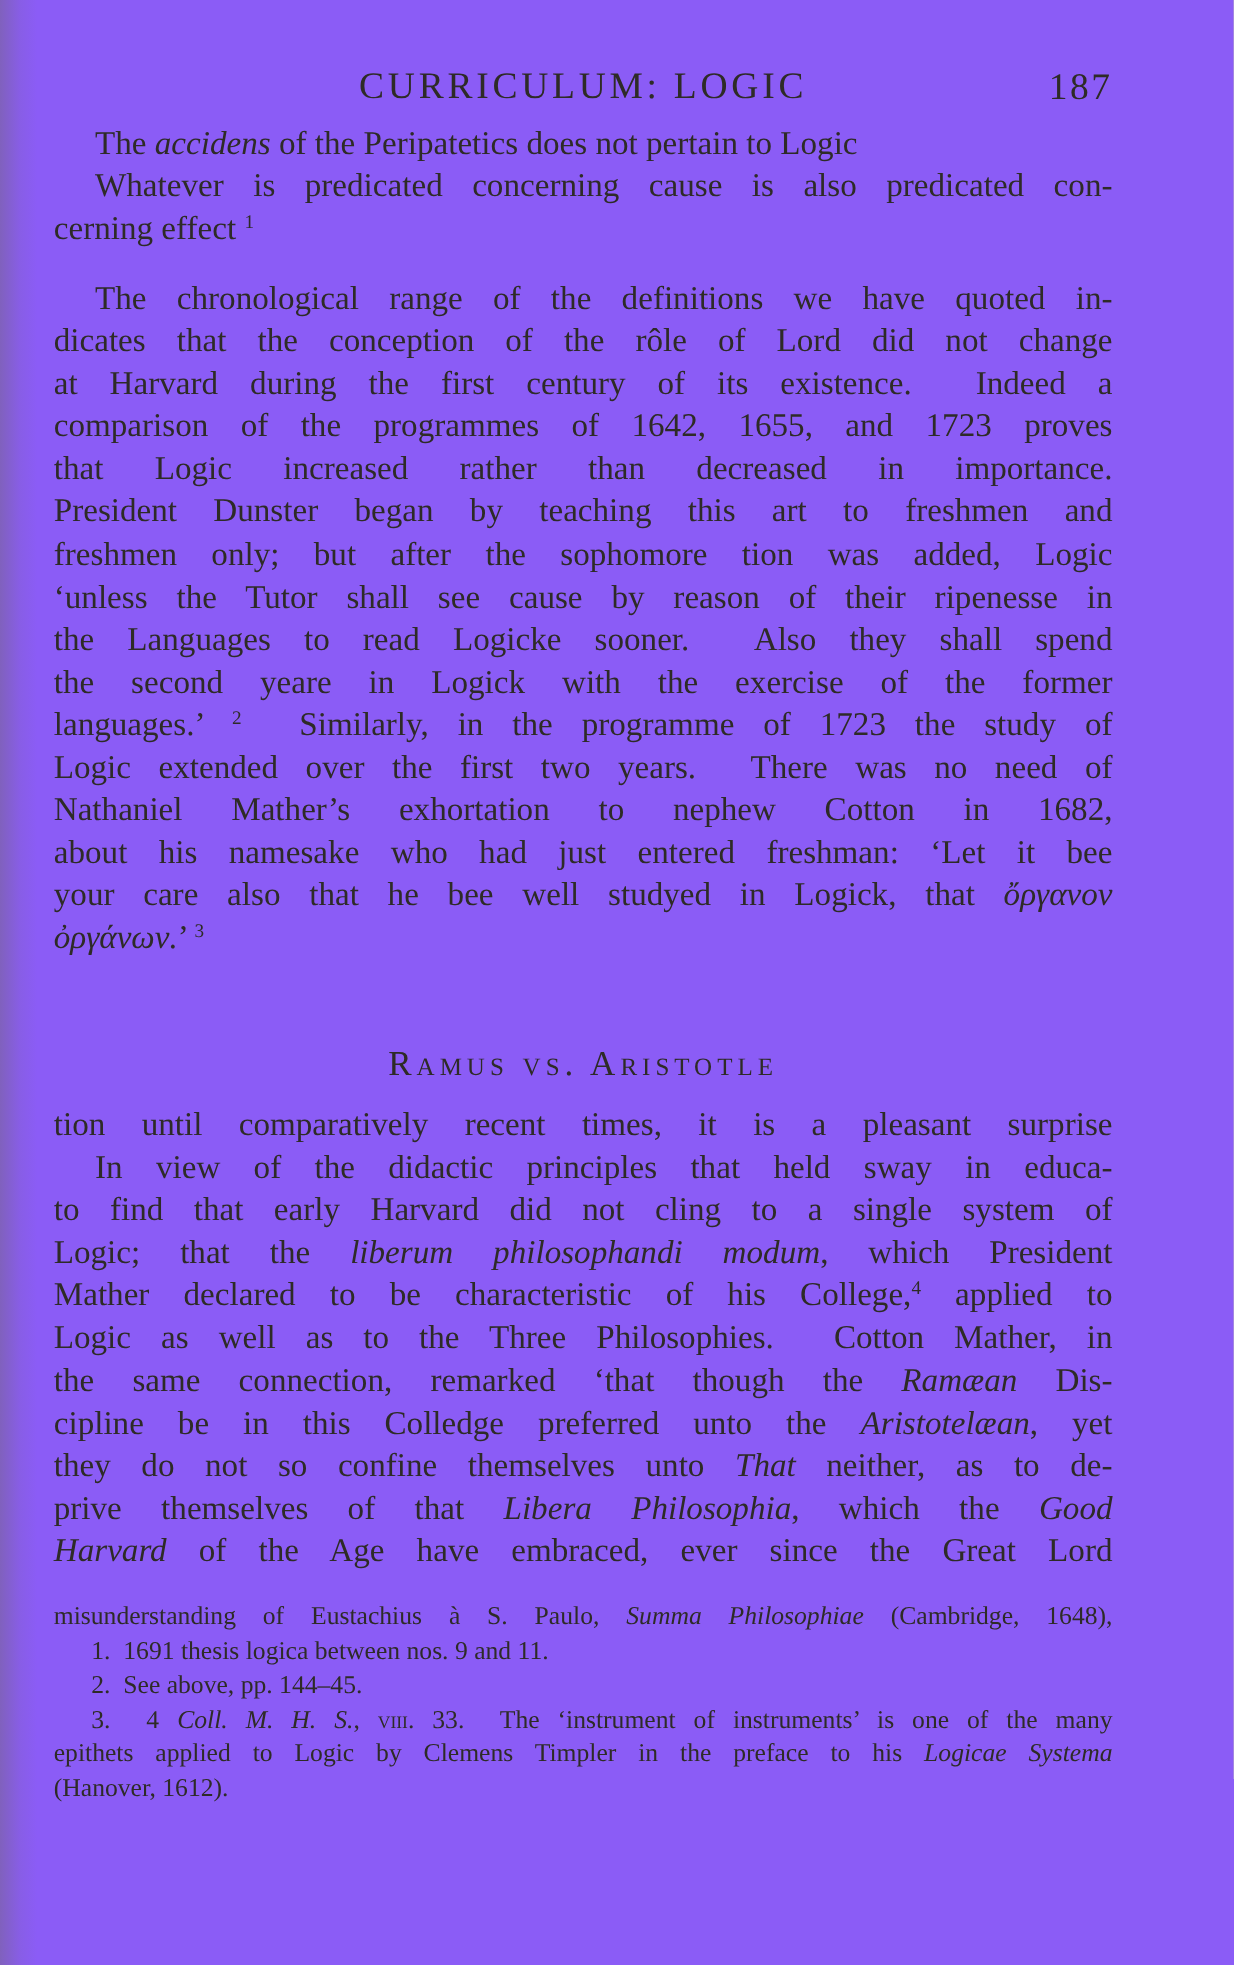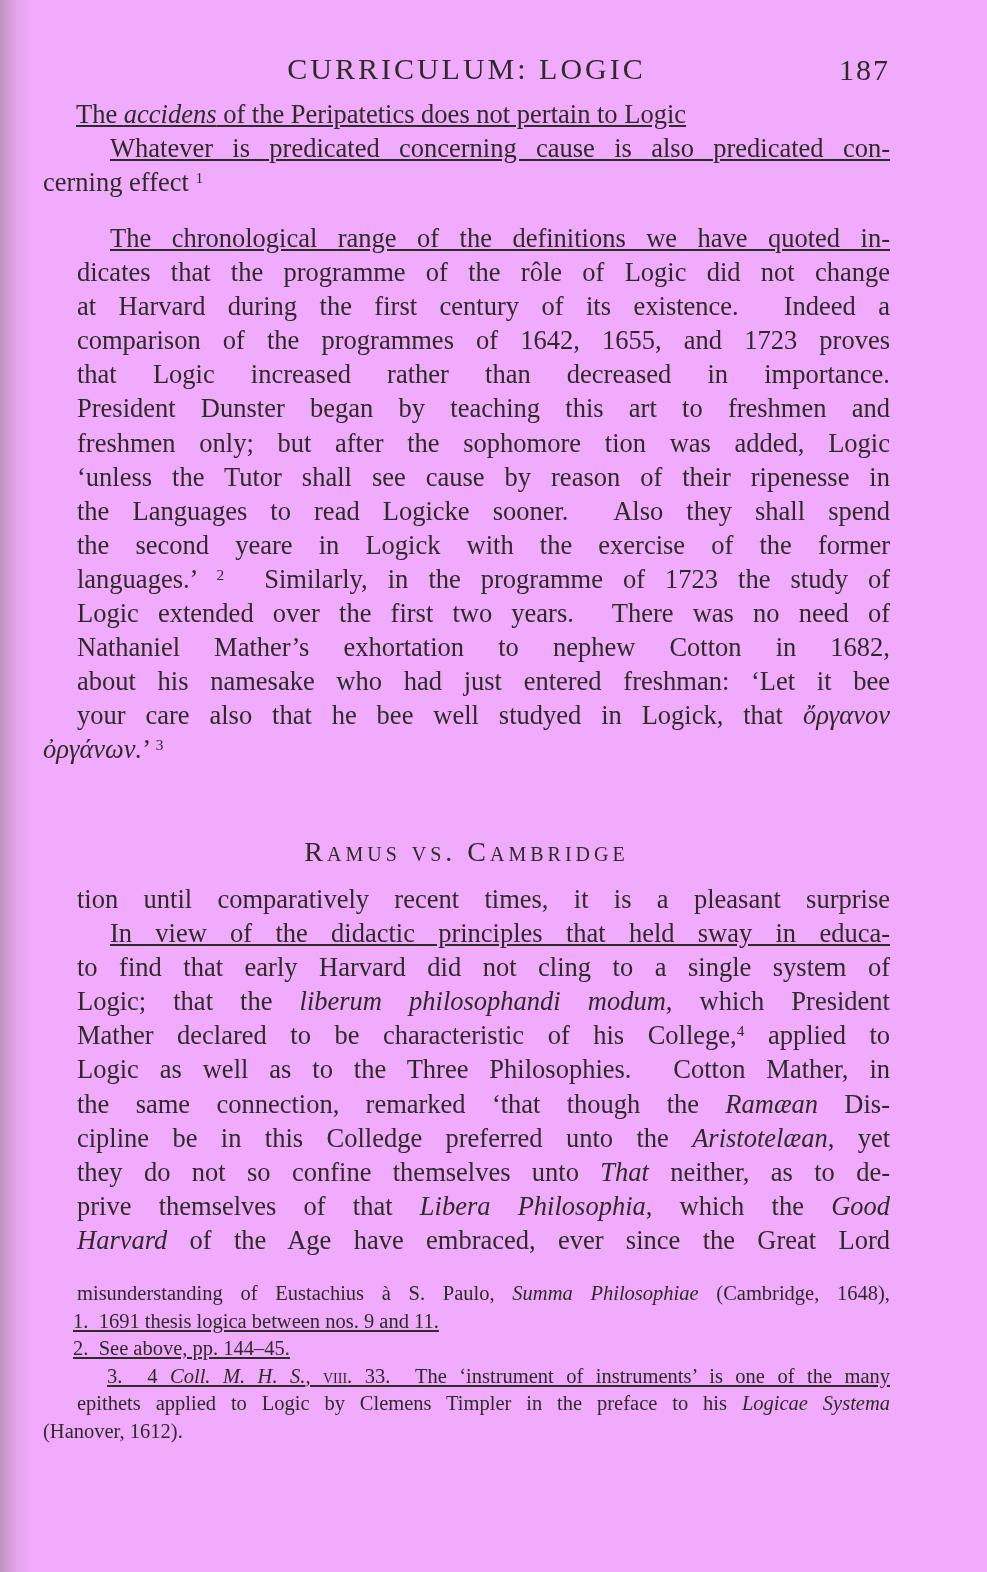--- a/index.html
+++ b/index.html
@@ -1,18 +1,18 @@
 <!DOCTYPE html>
 <html><head>
 <meta charset="utf-8">
 <style>
   html,body { margin:0; padding:0; background:#c8c5bf; }
   .page {
     position:relative; width:987px; height:1572px; overflow:hidden;
-    background:#f0abfc;
+    background:#8b5cf6;
     color:#2e2b27;
     font-family:"Liberation Serif","DejaVu Serif",serif;
   }
   .scan-edge {
     position:absolute; left:0; top:0; width:30px; height:100%;
     background:linear-gradient(90deg, rgba(110,105,96,0.38), rgba(110,105,96,0.10) 55%, rgba(110,105,96,0) 100%);
     pointer-events:none;
   }
   .header { position:absolute; top:52px; left:43px; width:847px; height:42px;
             font-size:30px; letter-spacing:3px; }
@@ -26,22 +26,22 @@
 
   .section-heading {
     position:absolute; top:836px; left:43px; width:847px; margin:0;
     text-align:center; font-size:28px; font-weight:500;
     font-variant:small-caps; letter-spacing:4px;
   }
   .footnotes { position:absolute; top:1280px; left:43px; width:847px;
                font-size:20.5px; line-height:27.6px; }
 
   .line { text-align:justify; }
-  .line.j { text-align-last:justify; text-justify:inter-word;margin-left:34px; }
-  .line.ind { text-indent:33px;text-decoration:underline; }
+  .line.j { text-align-last:justify; text-justify:inter-word; }
+  .line.ind { text-indent:33px; }
   .footnotes .line.ind { text-indent:30px; }
 
   i { font-style:italic; }
   .sc { font-variant:small-caps; }
   sup { font-size:0.58em; vertical-align:0.55em; line-height:0; }
 </style>
 </head>
 <body>
 
 <div class="page">
@@ -53,38 +53,38 @@
   </div>
 
   <div class="epigraph body-text">
       <div class="line ind">The <i>accidens</i> of the Peripatetics does not pertain to Logic</div>
       <div class="line j ind">Whatever is predicated concerning cause is also predicated con-</div>
       <div class="line">cerning effect <sup>1</sup></div>
     </div>
 
   <div class="para1 body-text">
       <div class="line j ind">The chronological range of the definitions we have quoted in-</div>
-      <div class="line j">dicates that the programme of the rôle of Logic did not change</div>
+      <div class="line j">dicates that the conception of the rôle of Lord did not change</div>
       <div class="line j">at Harvard during the first century of its existence.&nbsp; Indeed a</div>
       <div class="line j">comparison of the programmes of 1642, 1655, and 1723 proves</div>
       <div class="line j">that Logic increased rather than decreased in importance.</div>
       <div class="line j">President Dunster began by teaching this art to freshmen and</div>
       <div class="line j">freshmen only; but after the sophomore tion was added, Logic</div>
       <div class="line j">‘unless the Tutor shall see cause by reason of their ripenesse in</div>
       <div class="line j">the Languages to read Logicke sooner.&nbsp; Also they shall spend</div>
       <div class="line j">the second yeare in Logick with the exercise of the former</div>
       <div class="line j">languages.’ <sup>2</sup>&nbsp; Similarly, in the programme of 1723 the study of</div>
       <div class="line j">Logic extended over the first two years.&nbsp; There was no need of</div>
       <div class="line j">Nathaniel Mather’s exhortation to nephew Cotton in 1682,</div>
       <div class="line j">about his namesake who had just entered freshman: ‘Let it bee</div>
       <div class="line j">your care also that he bee well studyed in Logick, that <i>ὄργανον</i></div>
       <div class="line"><i>ὀργάνων.</i>’ <sup>3</sup></div>
     </div>
 
-  <h2 class="section-heading">Ramus vs. Cambridge</h2>
+  <h2 class="section-heading">Ramus vs. Aristotle</h2>
 
   <div class="para2 body-text">
       <div class="line j">tion until comparatively recent times, it is a pleasant surprise</div>
       <div class="line j ind">In view of the didactic principles that held sway in educa-</div>
       <div class="line j">to find that early Harvard did not cling to a single system of</div>
       <div class="line j">Logic; that the <i>liberum philosophandi modum</i>, which President</div>
       <div class="line j">Mather declared to be characteristic of his College,<sup>4</sup> applied to</div>
       <div class="line j">Logic as well as to the Three Philosophies.&nbsp; Cotton Mather, in</div>
       <div class="line j">the same connection, remarked ‘that though the <i>Ramæan</i> Dis-</div>
       <div class="line j">cipline be in this Colledge preferred unto the <i>Aristotelæan</i>, yet</div>

